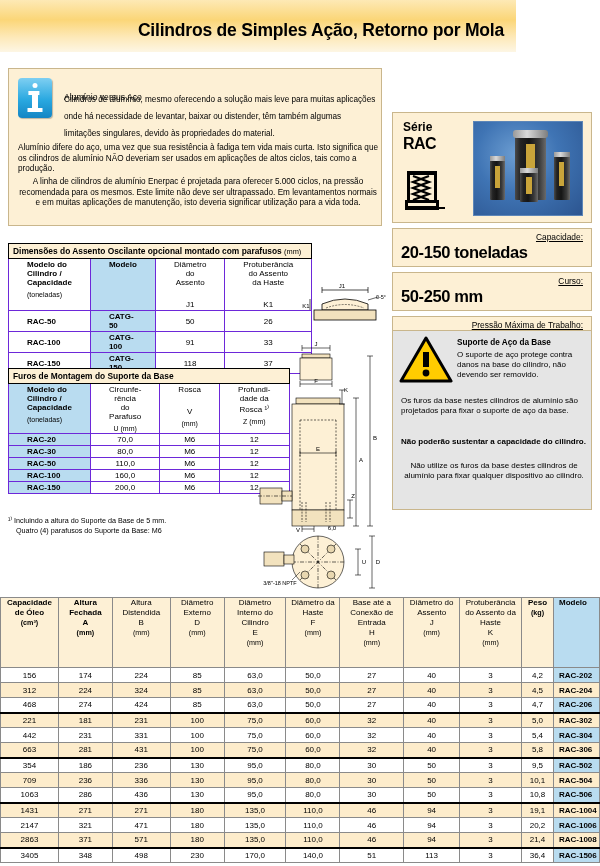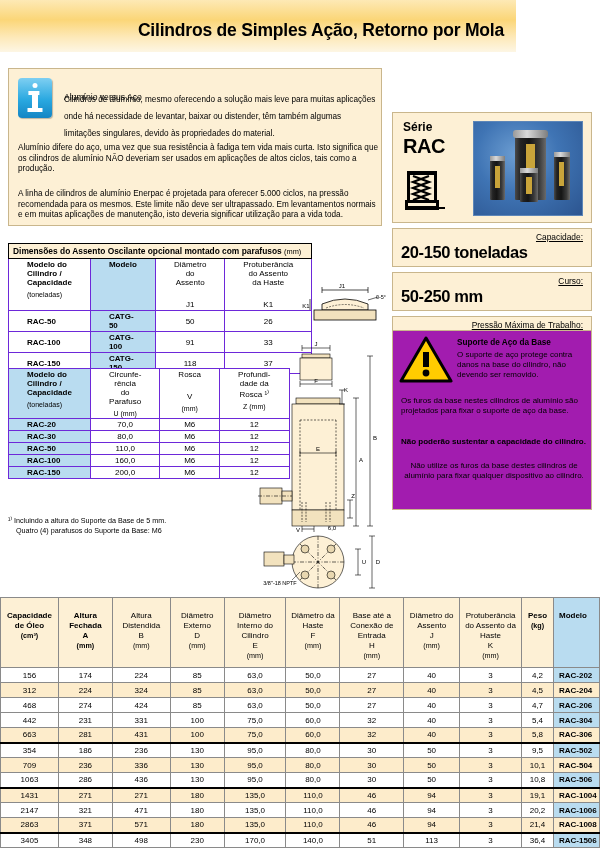--- a/index.html
+++ b/index.html
@@ -57,51 +57,51 @@
   }
   .infobox .p-indent {
     position: absolute; left: 55px; top: 22px; width: 314px;
     font-size: 8.2px; line-height: 17px;
   }
   .infobox .p-full {
     position: absolute; left: 9px; width: 360px;
     font-size: 8.2px; line-height: 10.6px;
   }
   .infobox .p2 { top: 74px; }
-  .infobox .p3 { top: 120px; }
+  .infobox .p3 { top: 108px; text-align: center; }
 
   
   .rpanel { position: absolute; left: 392px; top: 68px; width: 184px; margin-top: 44px; }
   .series-block {
     position: relative; width: 200px; height: 111px;
     background: #fdf0d5; border: 1px solid #c9b68c;
   }
   .series-label { position: absolute; left: 10px; top: 7px; font-size: 12px; font-weight: bold; }
-  .series-name  { position: absolute; left: 10px; top: 22px; font-size: 20px; font-weight: bold; letter-spacing: -0.5px; }
+  .series-name  { position: absolute; left: 10px; top: 22px; font-size: 16px; font-weight: bold; letter-spacing: -0.5px; }
   .lift-icon { position: absolute; left: 10px; top: 55px; width: 42px; height: 46px; }
   .photo {
     position: absolute; right: 8px; top: 8px; width: 110px; height: 95px;
     background: radial-gradient(ellipse at 40% 35%, #6d9ed2 0%, #3f74b4 45%, #2c5590 100%);
     border: 1px solid #5d86b8; overflow: hidden;
   }
   .cyl { position: absolute; background: linear-gradient(to right,#4a4a4a 0%,#232323 18%,#151515 45%,#3a3a3a 78%,#6a6a6a 100%); border-radius: 1px; }
   .cyl-cap { position: absolute; background: linear-gradient(to right,#9a9a9a,#d9d9d9 40%,#7e7e7e); }
   .cyl-lbl { position: absolute; background: #c9a43a; }
 
   .spec {
     position: relative; width: 200px; margin-top: 5px;
     background: #fdf0d5; border: 1px solid #c9b68c; padding: 3px 8px 4px 8px;
   }
   .spec-cap { font-size: 8.4px; text-decoration: underline; display: block; text-align: right; }
   .spec-val { font-size: 16.5px; font-weight: bold; letter-spacing: -0.4px; display: block; margin-top: 1px; }
 
   
   .warnbox {
     position: absolute; left: 392px; top: 330px; width: 200px; height: 180px;
-    background: #a21caf; border: 1px solid #c9b68c;
+    background: #e5e5e5; border: 1px solid #c9b68c;
   }
   .warn-tri { position: absolute; left: 6px; top: 5px; width: 54px; height: 48px; }
   .warnbox h3 { position: absolute; left: 64px; top: 7px; font-size: 8.2px; font-weight: bold; }
   .warnbox .w-indent { position: absolute; left: 64px; top: 19px; width: 128px; font-size: 8px; line-height: 10px; }
   .warnbox .w-full { position: absolute; left: 8px; width: 186px; font-size: 8px; line-height: 10px; }
   .warnbox .w2 { top: 65px; }
   .warnbox .w3 { top: 106px; font-weight: bold; }
   .warnbox .w4 { top: 130px; text-align: center; }
 
   
@@ -135,21 +135,21 @@
   .draw-main { position: absolute; left: 258px; top: 340px; width: 140px; height: 252px; }
 
   
   .maintbl { position: absolute; left: 0; top: 597px; width: 600px; }
   .maintbl table { border-collapse: collapse; width: 600px; }
   .maintbl th, .maintbl td {
     border: 1px solid #8a8a8a; font-size: 8px; text-align: center; padding: 0 2px;
   }
   .maintbl thead th {
     background: #fdf0d5; vertical-align: top; height: 70px; font-weight: normal; font-size: 8px;
-    line-height: 10px; padding-top: 13px;
+    line-height: 10px; padding-top: 0;
   }
   .maintbl thead th.b  { font-weight: bold; }
   .maintbl thead th.blue { background: #b9dcf0; font-weight: bold; text-align: left; padding-left: 5px; }
   .maintbl thead th .sym { display: block; font-size: 8px; }
   .maintbl thead th .un  { display: block; font-size: 7.2px; }
   .maintbl tbody td { height: 15px; background: #fff; }
   .maintbl tbody tr.alt td { background: #fdeccb; }
   .maintbl tbody td.blue { background: #b9dcf0; font-weight: bold; text-align: left; padding-left: 5px; }
   .maintbl tbody tr.grp td { border-top: 2px solid #000; }
 </style>
@@ -294,20 +294,23 @@
   <rect x="18" y="28" width="62" height="10" fill="#f2e2be" stroke="#000" stroke-width="0.8"></rect>
   <line x1="14" y1="17" x2="14" y2="28" stroke="#000" stroke-width="0.7"></line>
   <text x="10" y="26" font-size="6" text-anchor="middle" font-family="Liberation Sans, sans-serif">K1</text>
   <line x1="72" y1="18" x2="82" y2="15" stroke="#000" stroke-width="0.6"></line>
   <text x="85" y="17" font-size="5.5" text-anchor="middle" font-family="Liberation Sans, sans-serif">0-5°</text>
 </svg>
 
 <div class="tbl2">
   <table>
     <thead>
+      <tr>
+        <td class="title" colspan="4">Furos de Montagem do Suporte da Base</td>
+      </tr>
       <tr>
         <th class="hd hd-l blue" style="width:64px">
           <span>Modelo do Cilindro / Capacidade</span>
           <span class="tn">(toneladas)</span>
         </th>
         <th class="hd" style="width:56px">
           <span>Circunfe-rência do Parafuso</span>
           <span class="tn">U (mm)</span>
         </th>
         <th class="hd" style="width:50px">
@@ -526,20 +529,33 @@
           <td>424</td>
           <td>85</td>
           <td>63,0</td>
           <td>50,0</td>
           <td>27</td>
           <td>40</td>
           <td>3</td>
           <td>4,7</td>
           <td class="blue">RAC-206</td>
         </tr>
+        <tr class="alt grp">
+          <td>221</td>
+          <td>181</td>
+          <td>231</td>
+          <td>100</td>
+          <td>75,0</td>
+          <td>60,0</td>
+          <td>32</td>
+          <td>40</td>
+          <td>3</td>
+          <td>5,0</td>
+          <td class="blue">RAC-302</td>
+        </tr>
         <tr>
           <td>442</td>
           <td>231</td>
           <td>331</td>
           <td>100</td>
           <td>75,0</td>
           <td>60,0</td>
           <td>32</td>
           <td>40</td>
           <td>3</td>

